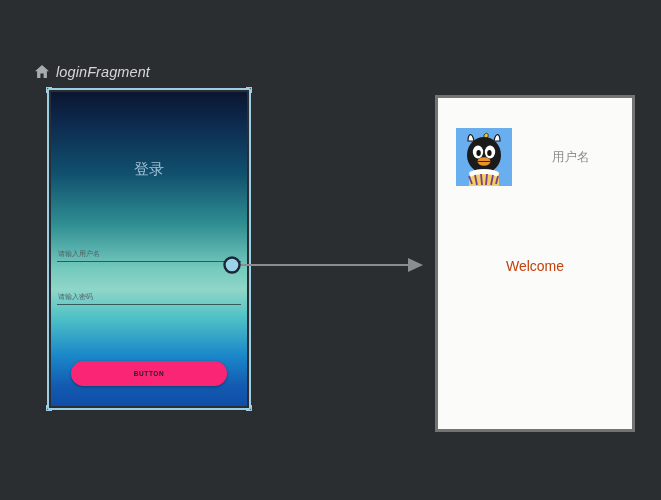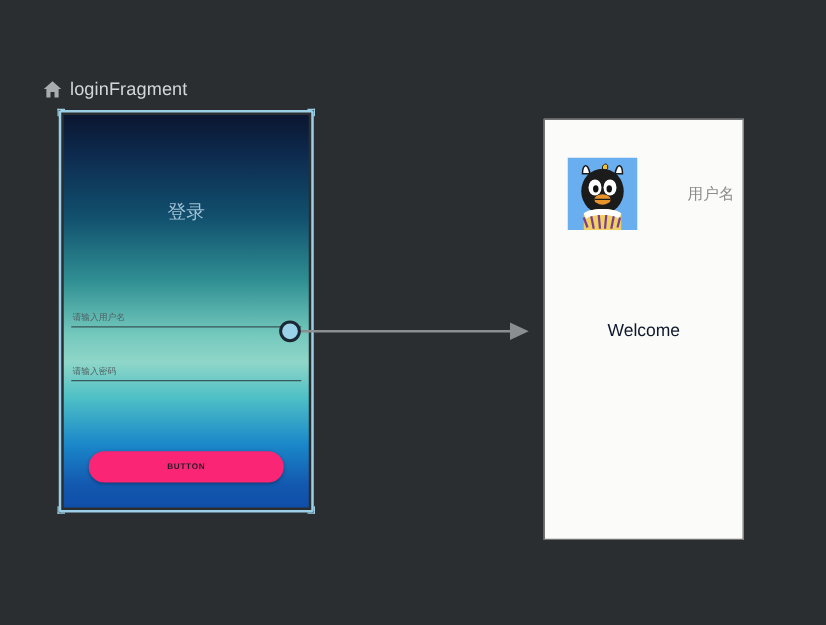--- a/index.html
+++ b/index.html
@@ -24,20 +24,21 @@
   .dest-label {
     position: absolute;
     display: flex;
     align-items: flex-start;
     gap: 6px;
     color: #d4d6d8;
     font-size: 14.5px;
     letter-spacing: 0.1px;
     white-space: nowrap;
     user-select: none;
+    font-style: italic;
   }
   .home-icon svg { display: block; }
 
   
   #login-node {
     position: absolute;
     left: 30px;
     top: 88px;
     width: 204px;
     height: 322px;
@@ -130,24 +131,24 @@
   .h-tl { left: -3px;  top: -3px;  border-right: none; border-bottom: none; }
   .h-tr { right: -3px; top: -3px;  border-left: none;  border-bottom: none; }
   .h-bl { left: -3px;  bottom: -3px; border-right: none; border-top: none; }
   .h-br { right: -3px; bottom: -3px; border-left: none;  border-top: none; }
 
   
   #welcome-node {
     position: absolute;
     left: 435px;
     top: 95px;
-    width: 160px;
+    width: 200px;
     height: 337px;
     background: #fbfbfa;
-    border: 1px solid #737373;
+    border: 3px solid #737373;
     box-sizing: border-box;
     overflow: hidden;
   }
   .welcome-row {
     position: absolute;
     top: 30px;
     left: 0;
     right: 0;
     display: flex;
     align-items: center;
@@ -163,21 +164,21 @@
     margin-left: 40px;
     color: #8c8c8c;
     font-size: 12.5px;
   }
   .welcome-text {
     position: absolute;
     top: 160px;
     left: 0;
     right: 0;
     text-align: center;
-    color: #0f172a;
+    color: #c2410c;
     font-size: 14px;
   }
 
   
   #action-arrow {
     position: absolute;
     left: 218px;
     top: 248px;
     width: 210px;
     height: 34px;

